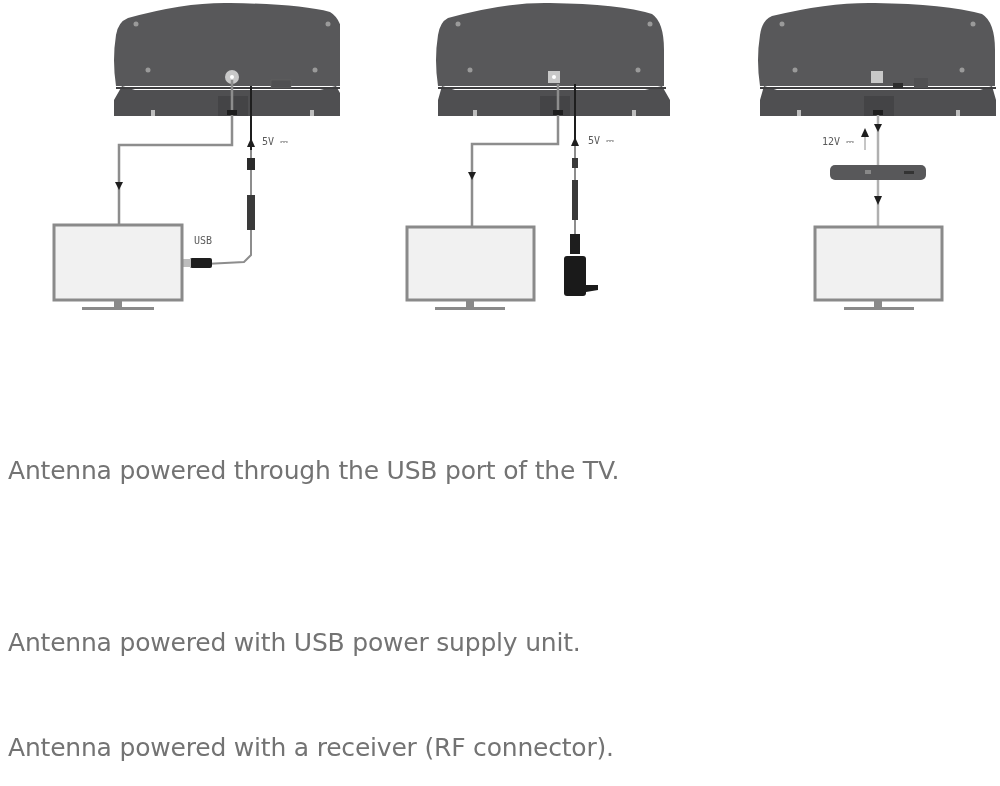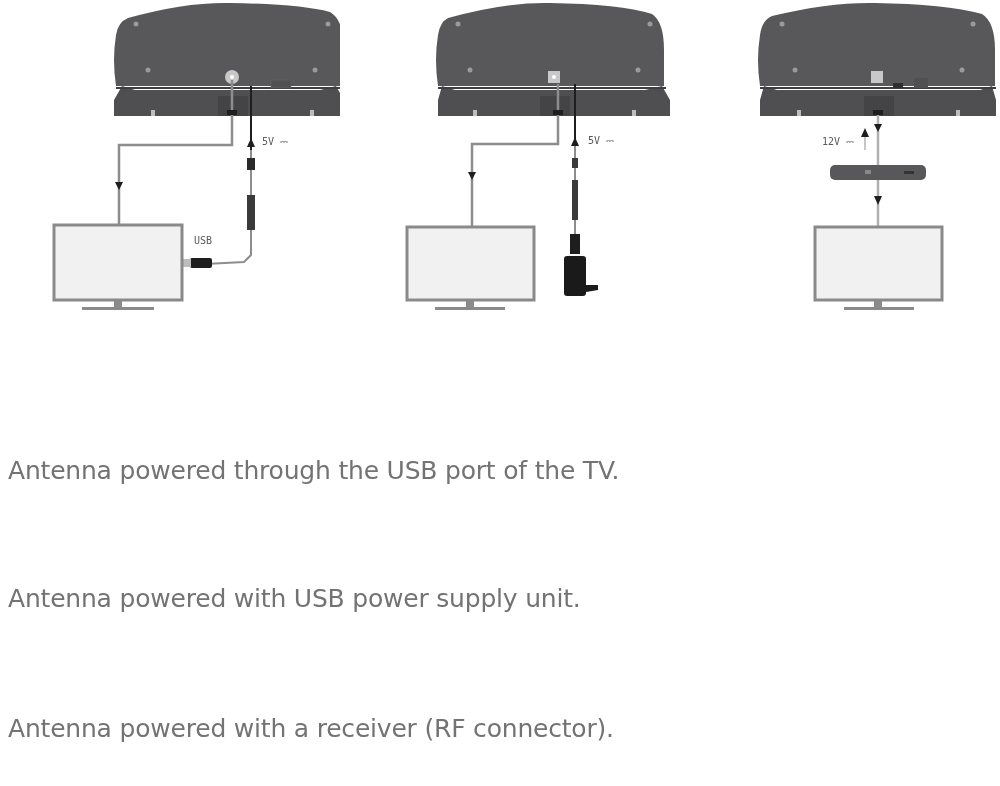--- a/index.html
+++ b/index.html
@@ -4,22 +4,22 @@
   <style>
     html, body { margin: 0; padding: 0; background: #ffffff; }
     body { width: 1000px; height: 786px; position: relative; overflow: hidden; font-family: "DejaVu Sans", sans-serif; }
     .diagram { position: absolute; top: 0; }
     #d1 { left: 0; }
     #d2 { left: 330px; }
     #d3 { left: 660px; }
     svg text { font-family: "DejaVu Sans Mono", monospace; fill: #5a5a5a; }
     .caption { position: absolute; left: 8px; font-size: 25px; color: #737373; white-space: nowrap; letter-spacing: -0.2px; font-family: "DejaVu Sans", sans-serif; }
     #cap1 { top: 456px; }
-    #cap2 { top: 584px; }
-    #cap3 { top: 714px; }
+    #cap2 { top: 628px; }
+    #cap3 { top: 733px; }
   </style>
 </head>
 <body>
 
 <svg id="d1" class="diagram" width="340" height="320" viewBox="0 0 340 320">
   <g>
     <path d="M128,18 Q185,2 230,3 Q300,4 330,12 Q344,20 344,50 L344,86 L116,86 Q112,60 116,35 Q118,22 128,18 Z" fill="#58585a"></path>
     <path d="M122,86 L135,90 L320,90 L336,86 L344,100 L344,116 L114,116 L114,100 Z" fill="#4f4f51"></path>
     <line x1="116" y1="88" x2="344" y2="88" stroke="#3e3e40" stroke-width="2"></line>
     <circle cx="136" cy="24" r="2.5" fill="#9a9a9a"></circle>

